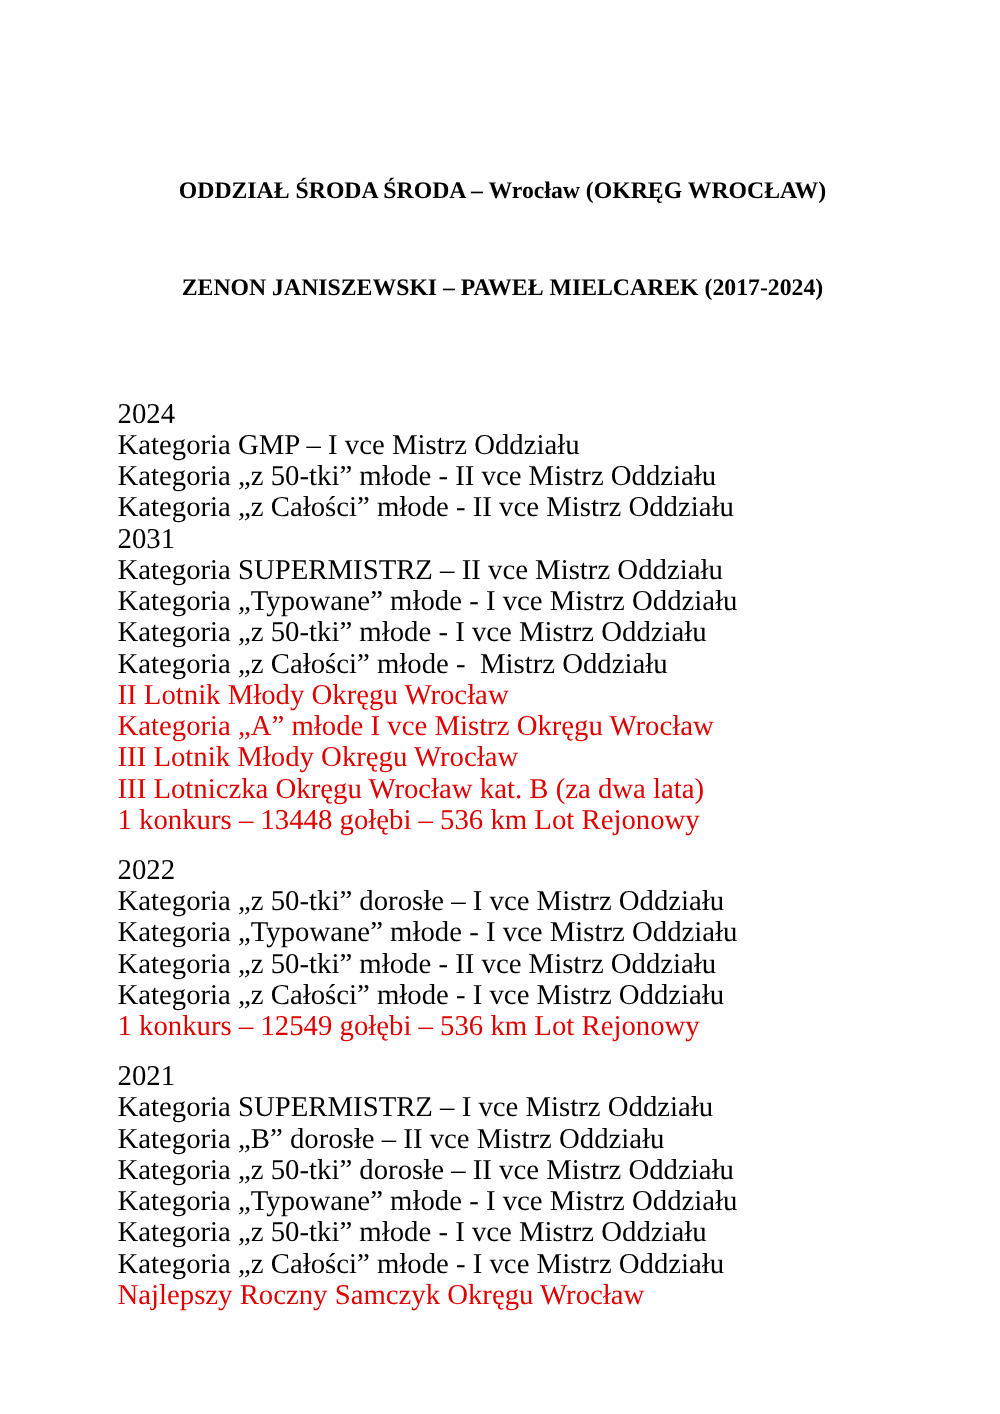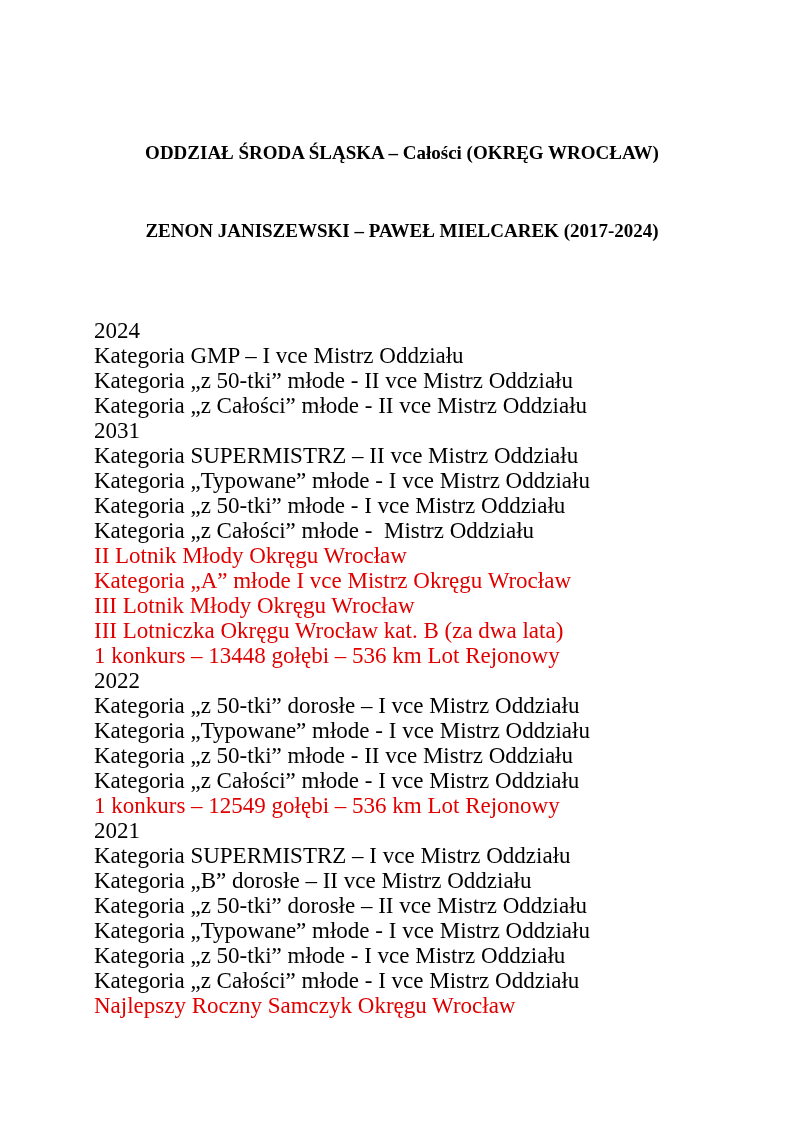--- a/index.html
+++ b/index.html
@@ -24,35 +24,35 @@
   .doc-title{
     text-align:center;
     font-weight:bold;
     font-size:19px;
     line-height:26px;
     margin:0 0 22px 0;
     white-space:pre-wrap;
   }
   .sections{margin:0;}
   .section{margin:0;}
-  .sections .section:nth-child(n+3){}
+  .sections .section:nth-child(n+3){margin-top:15px;}
   .year,.line{
     font-size:23px;
     line-height:25px;
     white-space:pre-wrap;
   }
   .strong{font-weight:normal;}
   .line.red{color:var(--red);font-weight:bold;}
 </style>
 </head>
 <body>
 
 <div class="page">
   <div class="doc-title">
-    <div>ODDZIAŁ ŚRODA ŚLĄSKA – Całości (OKRĘG WROCŁAW)</div>
+    <div>ODDZIAŁ ŚRODA ŚRODA – Wrocław (OKRĘG WROCŁAW)</div>
     <div>ZENON JANISZEWSKI – PAWEŁ MIELCAREK (2017-2024)</div>
   </div>
   <div class="sections">
       <div class="section">
         <div class="year">2024</div>
         <div class="line"><span class="plain">Kategoria GMP </span><span class="strong">– I vce Mistrz Oddziału</span></div>
         <div class="line"><span class="plain">Kategoria „z 50-tki” młode - </span><span class="strong">II vce Mistrz Oddziału</span></div>
         <div class="line"><span class="plain">Kategoria „z Całości” młode - </span><span class="strong">II vce Mistrz Oddziału</span></div>
       </div>
       <div class="section">

